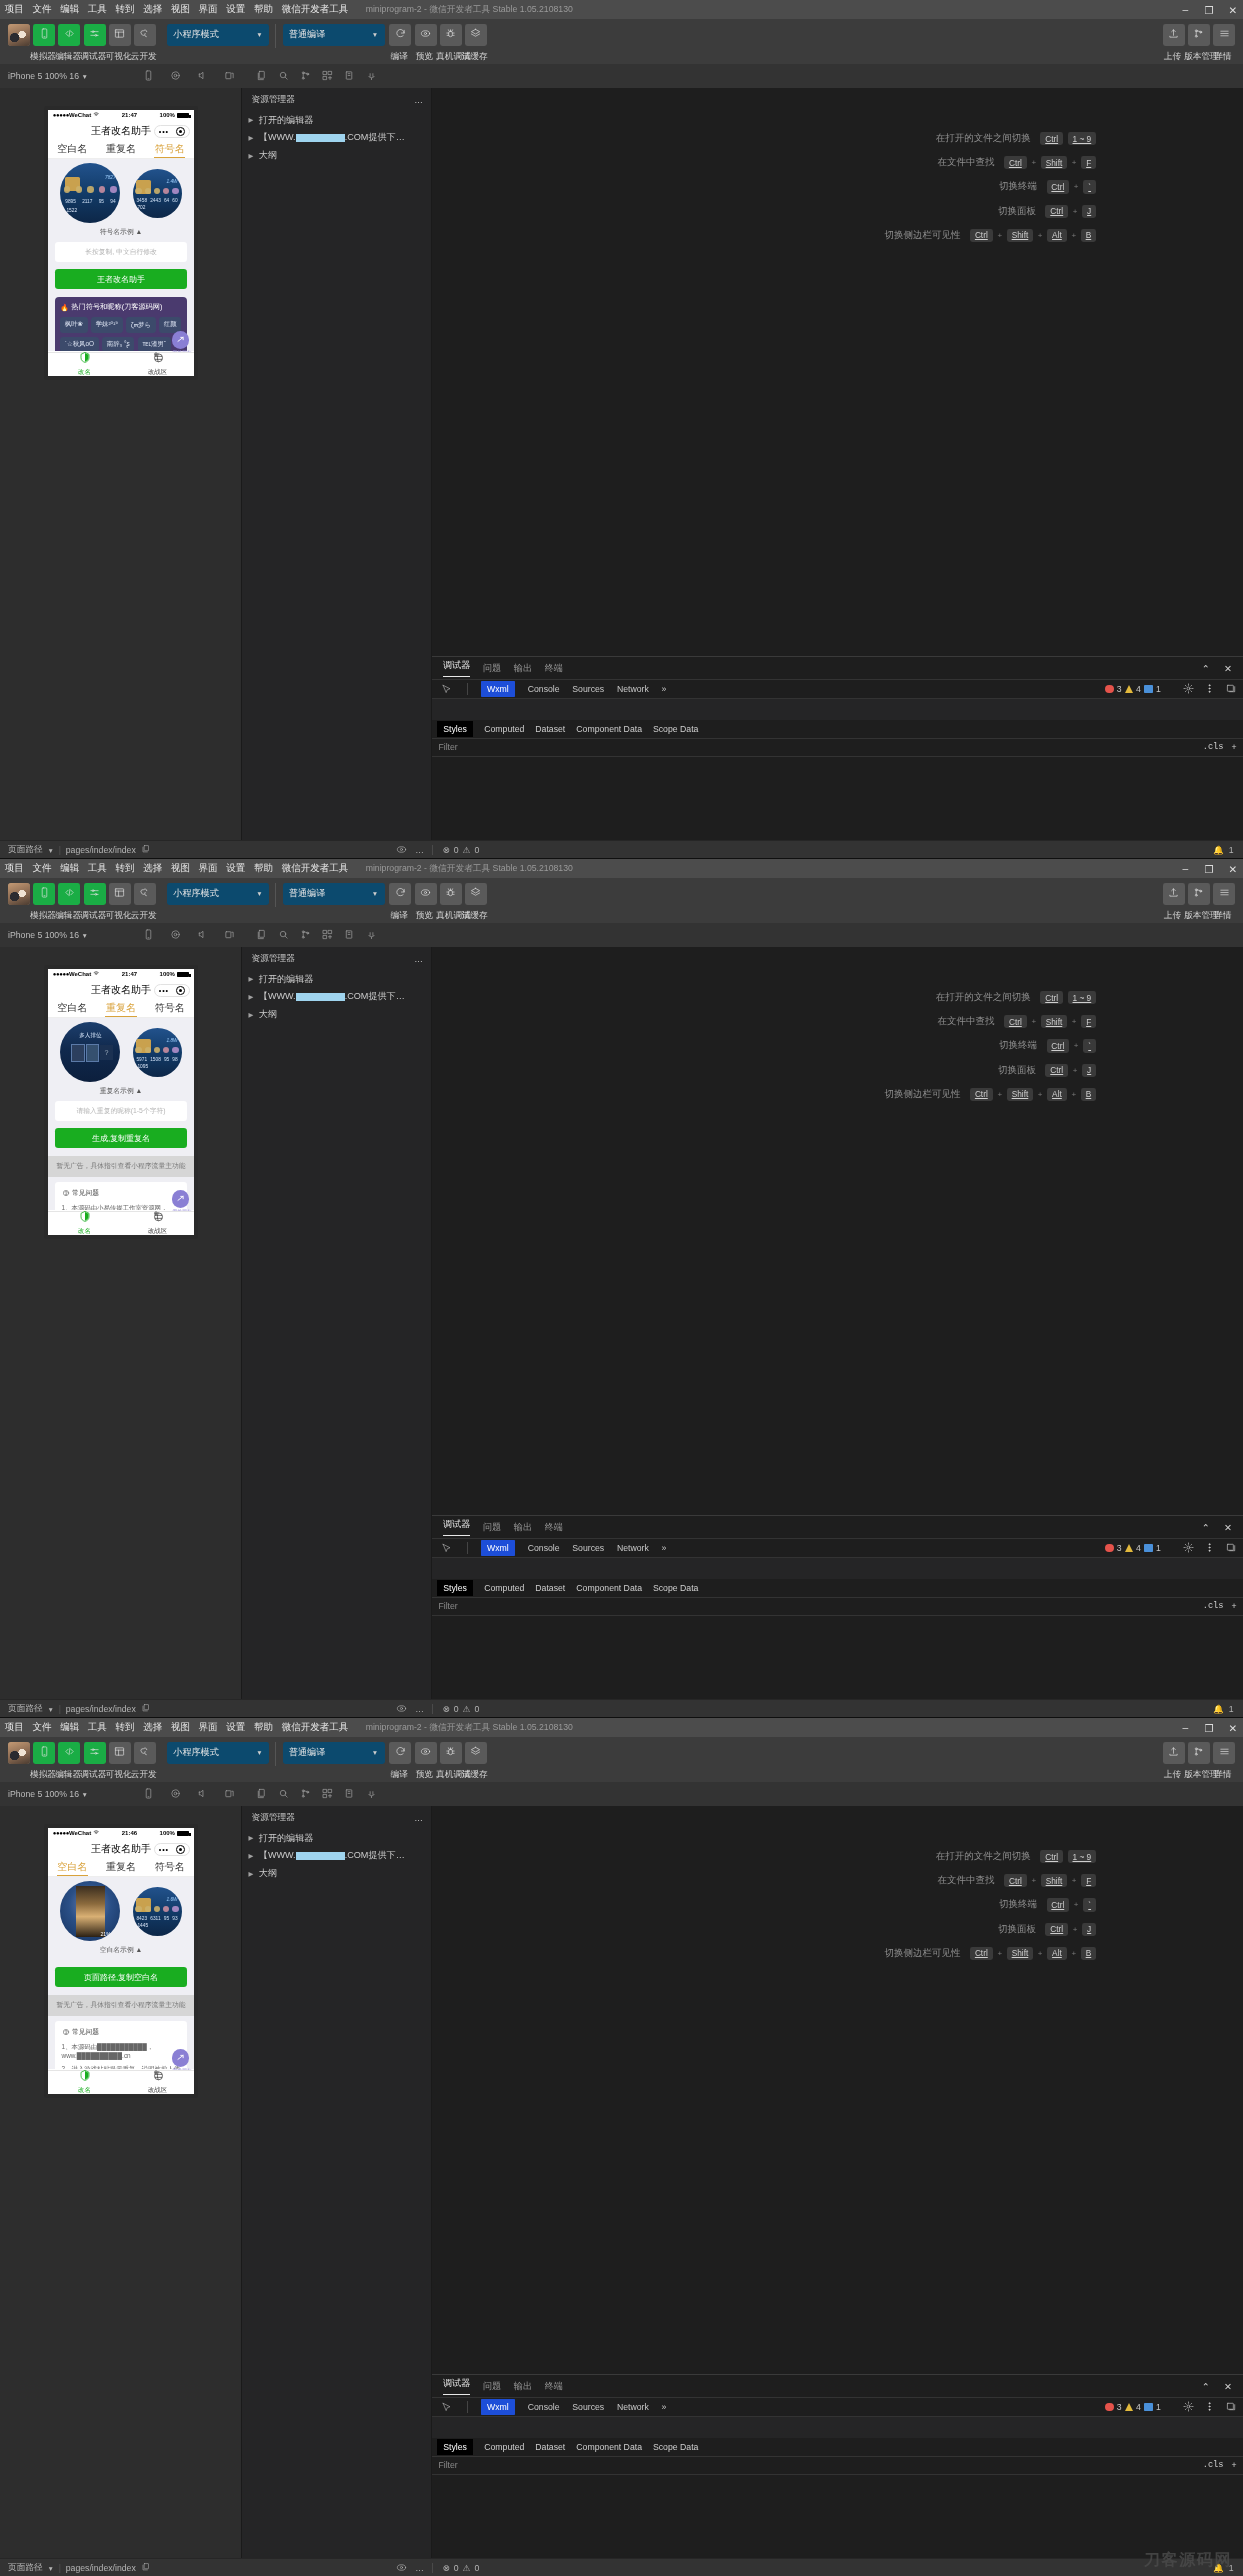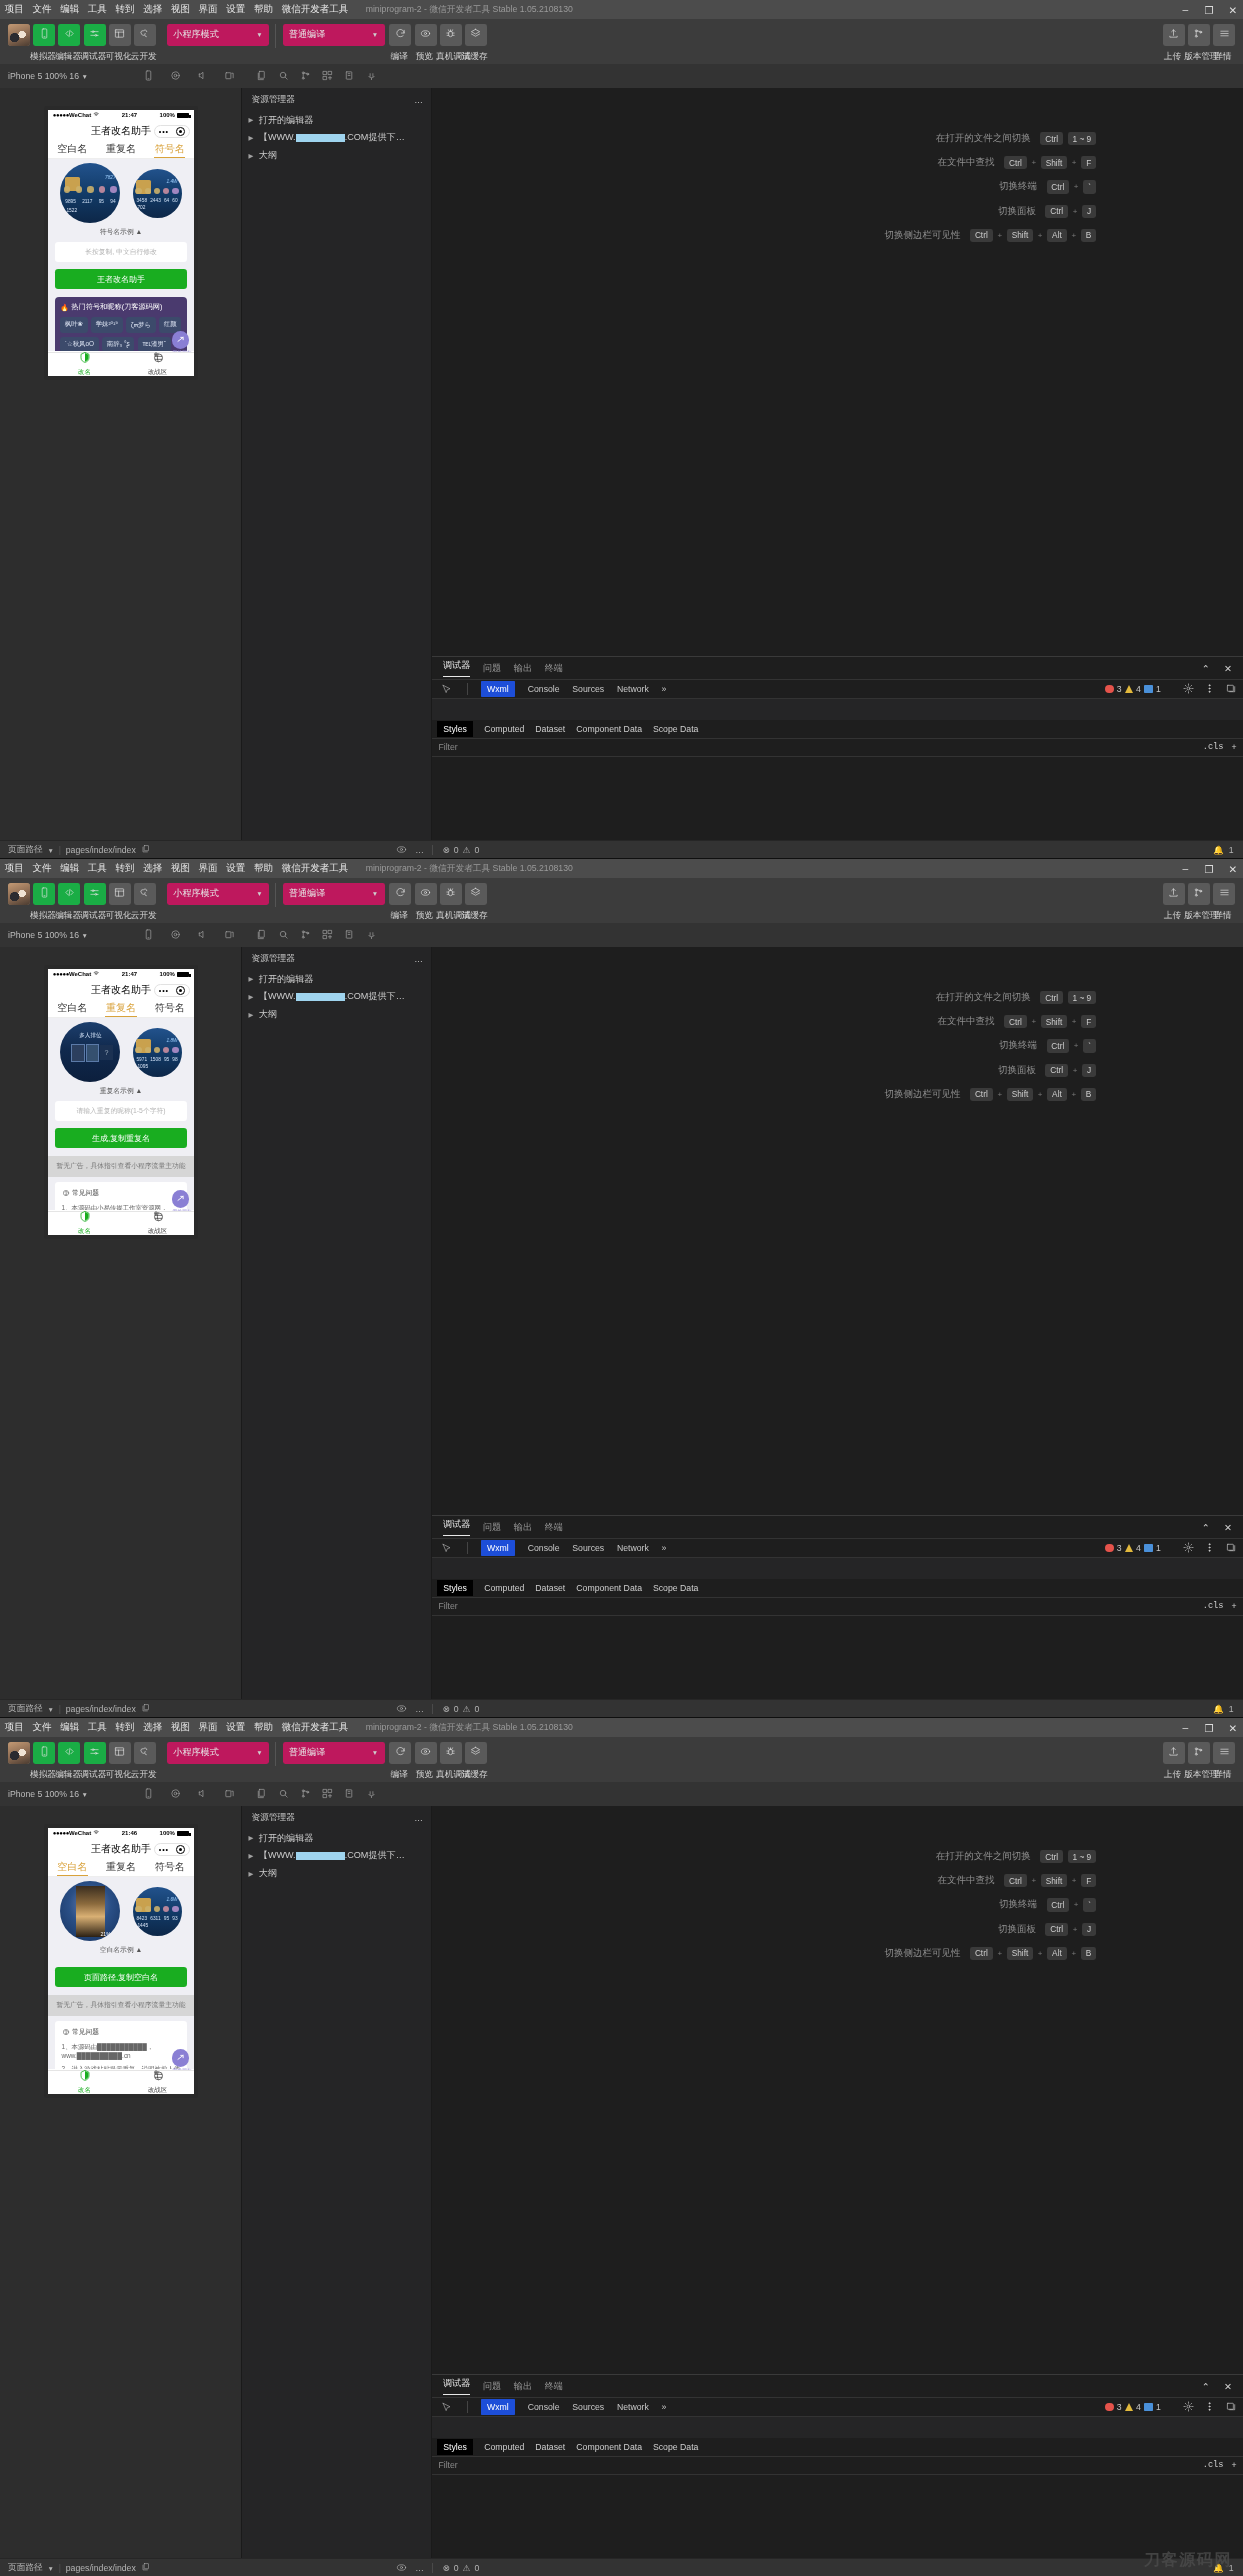--- a/index.html
+++ b/index.html
@@ -28,21 +28,21 @@
   .tbtn { width:22px; height:22px; border-radius:2.4px; background:#5a5a5a; display:flex;
           align-items:center; justify-content:center; color:#e6e6e6; font-size:10.3px; position:relative; }
   .tbtn.green { background:#1aad45; }
   .tbtn.avatar { background:#8a7a68; overflow:hidden; border-radius:3.2px; }
   .tbtn.avatar .a1 { position:absolute; inset:0; background:
       radial-gradient(circle at 30% 62%, #2b2b30 0 22%, transparent 23%),
       radial-gradient(circle at 64% 48%, #f0e3d4 0 20%, transparent 21%),
       linear-gradient(160deg,#c49a74 0%, #8a6a52 55%, #4a3b30 100%); }
   .tlabel { position:absolute; top:27px; font-size:8.7px; color:#d4d4d4; text-align:center;
             width:27px; margin-left:-2.4px; white-space:nowrap; }
-  .sel { height:22px; min-width:102px; background:#be185d; border-radius:2.4px; color:#e6e6e6;
+  .sel { height:22px; min-width:102px; background:#0c4a6e; border-radius:2.4px; color:#e6e6e6;
          font-size:9.1px; display:flex; align-items:center; padding:0 6.4px; position:relative; }
   .sel .car { position:absolute; right:6.4px; font-size:6.4px; color:#cfcfcf; }
   .vdiv { width:0.8px; height:24px; background:#555; margin:0 6.4px; }
   .spacer { flex:1; }
 
   
   .subbar { height:24px; background:#333; display:flex; align-items:center;
             font-size:8.7px; color:#bdbdbd; position:relative; }
   .subbar .dev { padding-left:8px; width:246px; display:flex; align-items:center; gap:2.4px; }
   .sim-icons { display:flex; gap:16px; margin-left:auto; padding-right:11px; }
@@ -59,21 +59,21 @@
   .exp-row { display:flex; align-items:center; gap:4px; padding:2.4px 6.4px; font-size:9.1px; color:#cccccc; }
   .exp-row .arrow { font-size:6.4px; color:#a0a0a0; width:6.4px; }
   .redact { display:inline-block; height:8px; background:#9fd4ee; vertical-align:middle; }
 
   .right-pane { flex:1; background:#1e1e1e; position:relative; display:flex; flex-direction:column; }
   .shortcuts { padding-top:44px; }
   .sc-row { display:flex; align-items:center; justify-content:flex-end; gap:4.8px;
             padding-right:147px; margin-bottom:11px; font-size:9.5px; color:#8f8f8f; }
   .sc-label { margin-right:4.8px; }
   .key { background:#3a3a3a; color:#cfcfcf; border-radius:2.4px; padding:1.6px 4.8px;
-         font-size:8.3px; min-width:12.7px; text-align:center; display:inline-block; }
+         font-size:8.3px; min-width:12.7px; text-align:center; display:inline-block;text-decoration:underline; }
   .plus { color:#7a7a7a; font-size:8px; }
 
   
   .devtools { position:absolute; left:0; right:0; bottom:0; height:184px;
               background:#1e1e1e; border-top:0.8px solid #3a3a3a; }
   .dt-tabs { height:22px; display:flex; align-items:center; gap:12.7px; padding:0 11px;
              font-size:9.1px; color:#9a9a9a; position:relative; }
   .dt-tabs .act { color:#e8e8e8; border-bottom:0.8px solid #e8e8e8; padding-bottom:3.2px; }
   .dt-tabs .dtctl { margin-left:auto; display:flex; gap:14.3px; color:#cfcfcf; font-size:9.5px; }
   .dt-bar { height:20px; background:#1e1e1e; border-top:0.8px solid #333; border-bottom:0.8px solid #333;

